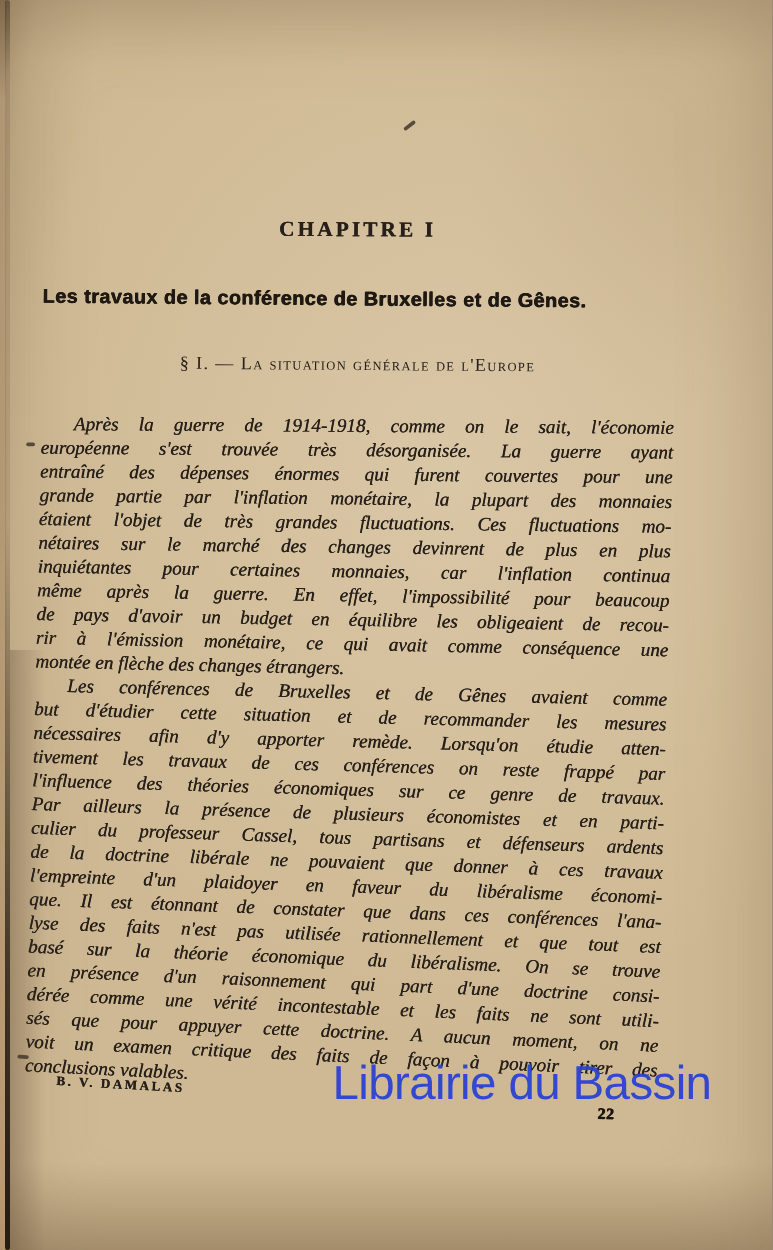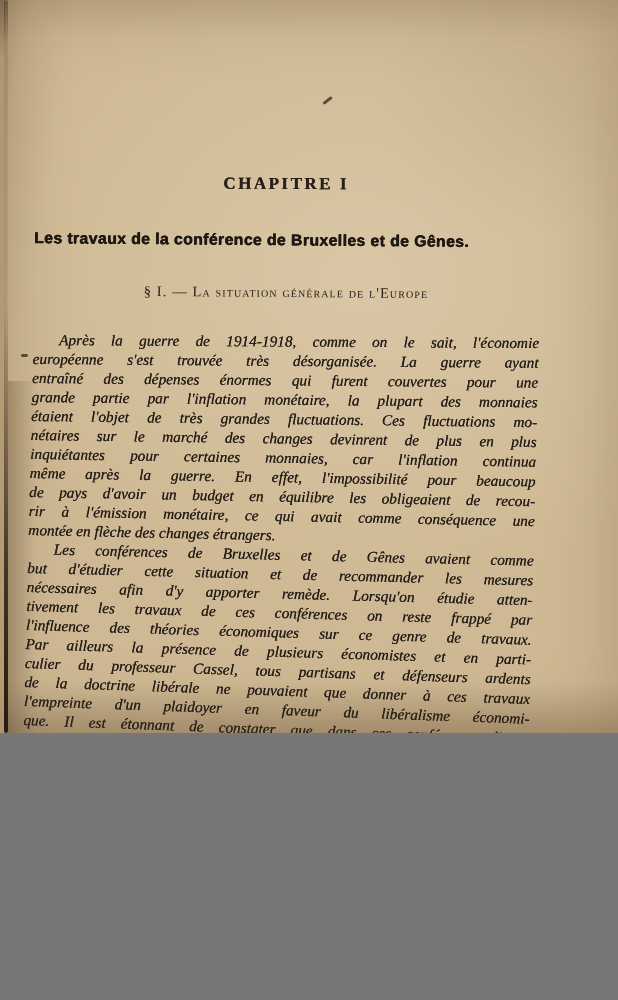--- a/index.html
+++ b/index.html
@@ -1,17 +1,17 @@
 <!DOCTYPE html>
 <html><head>
 <meta charset="utf-8">
 <style>
   html,body { margin:0; padding:0; background:#777; }
   .scene {
-    position:relative; width:618px; height:733px; overflow:hidden;
+    position:relative; width:618px; height:1000px; overflow:hidden;
     background:
       radial-gradient(95% 70% at 58% 38%, rgba(255,246,226,0.22), rgba(0,0,0,0) 65%),
       radial-gradient(40% 30% at 88% 12%, rgba(120,95,60,0.10), rgba(0,0,0,0) 70%),
       linear-gradient(100deg, rgba(120,94,60,0.34) 0%, rgba(120,94,60,0.10) 4%, rgba(0,0,0,0) 11%),
       linear-gradient(0deg, rgba(105,80,50,0.30) 0%, rgba(0,0,0,0) 7%),
       linear-gradient(180deg, rgba(110,85,55,0.10) 0%, rgba(0,0,0,0) 5%),
       #cfb994;
     font-family:"Liberation Serif", serif;
     color:#27201a;
   }

